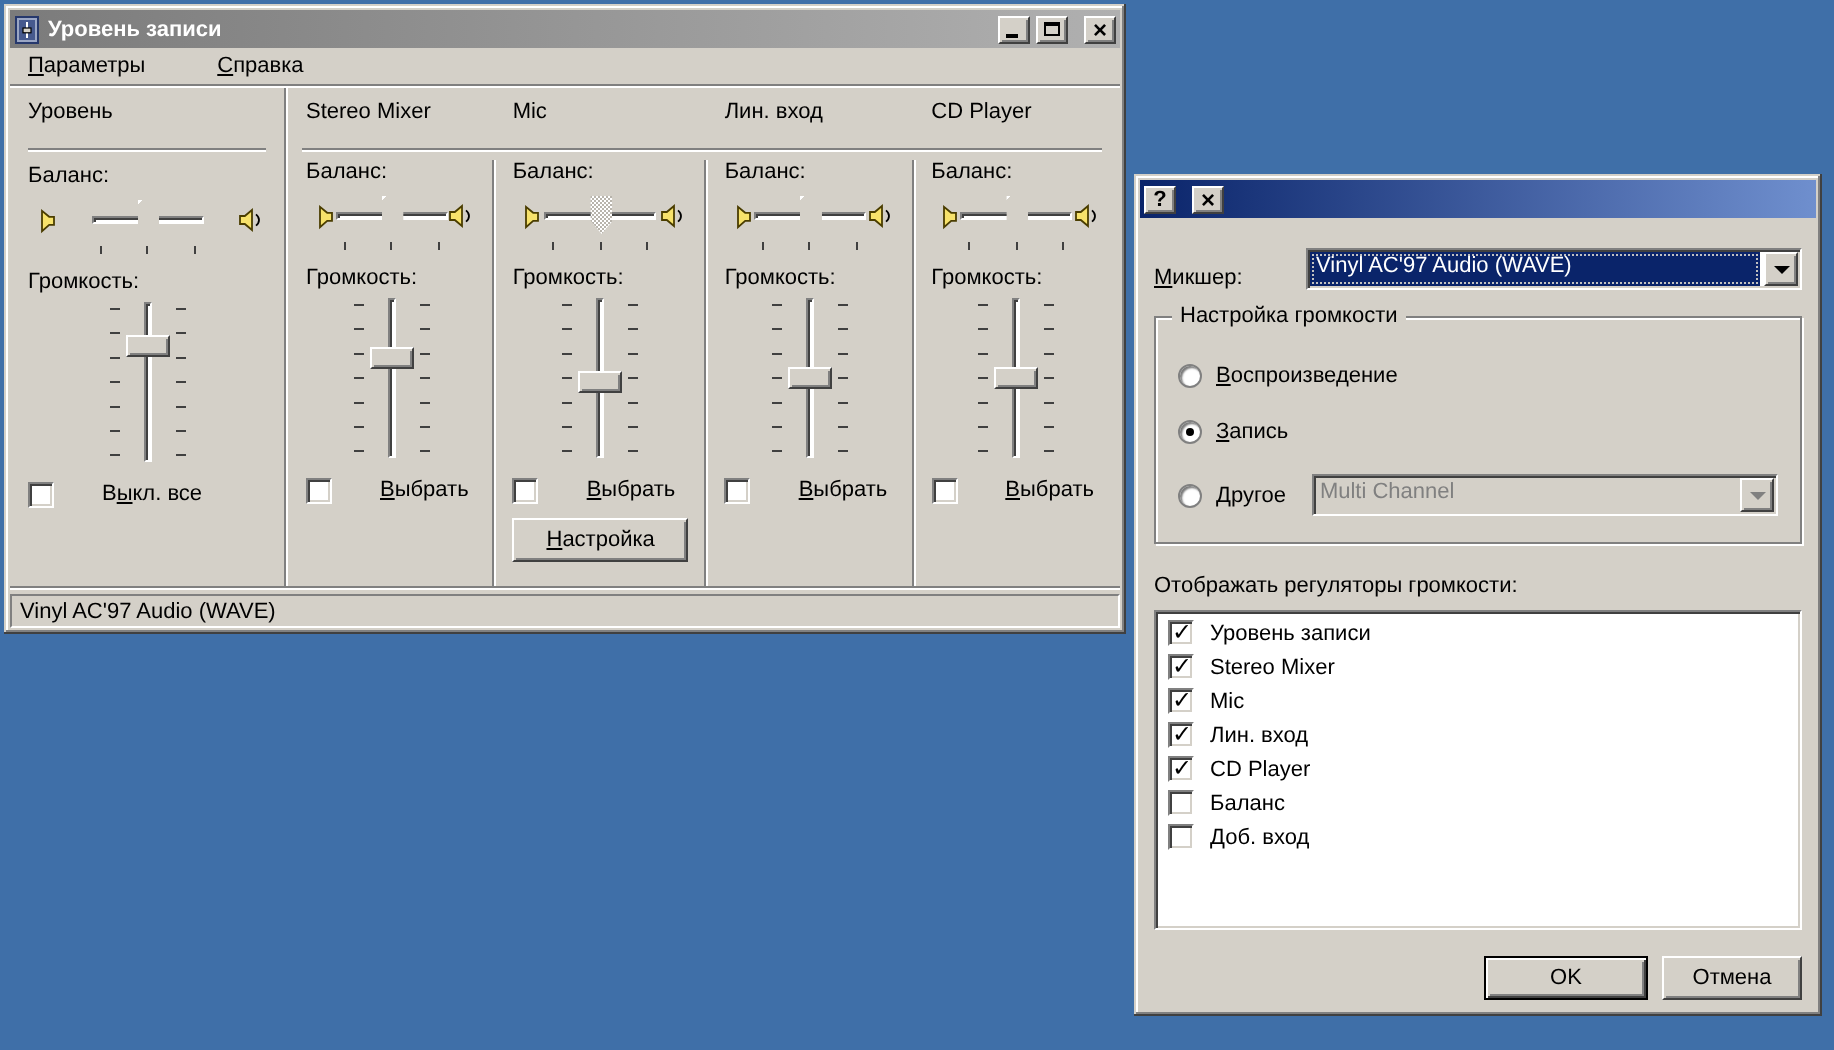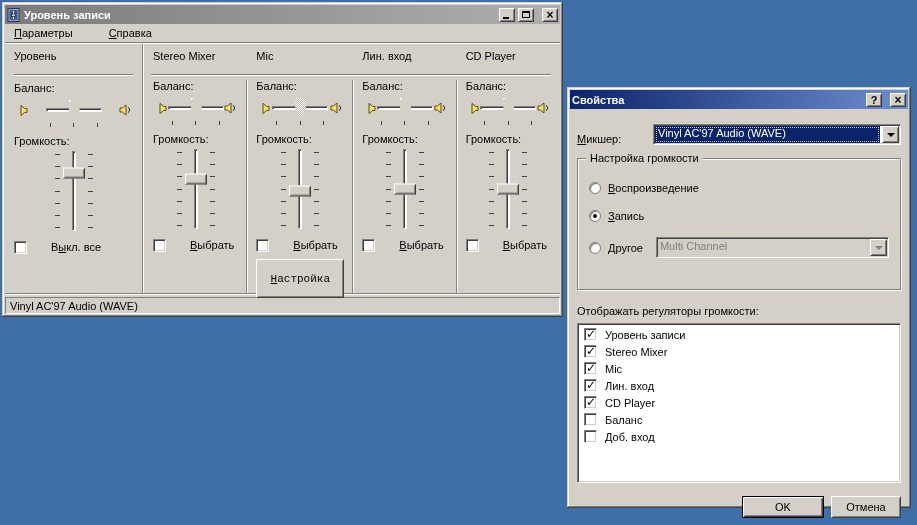--- a/index.html
+++ b/index.html
@@ -139,21 +139,21 @@
   }
   .vthumb {
     position:absolute; left:50%; width:22px; height:11px;
     transform: translate(-50%,-50%);
     background: var(--window-face,#D4D0C8);
     border:1px solid; border-color:#fff #404040 #404040 #fff;
     box-shadow: inset 1px 1px 0 #d4d0c8, inset -1px -1px 0 #808080;
   }
   .check-row { display:flex; align-items:center; gap:24px; margin-top:9px; height:14px; }
   .adv-row { margin-top:7px; text-align:center; }
-  .adv-btn { width:88px; height:39px;font-family:Liberation Mono, monospace; }
+  .adv-btn { width:88px; height:22px; }
   .statusbar {
     flex:0 0 17px; height:17px; margin-top:2px;
     border:1px solid; border-color:#808080 #fff #fff #808080;
     display:flex; align-items:center; padding:0 4px;
   }
 
   
   #props-window { left:567px; top:87px; width:344px; height:421px; }
   .props-body { flex:1; padding:6px 7px 0; display:flex; flex-direction:column; }
   .mixer-row { display:flex; align-items:flex-end; margin-top:9px; }
@@ -173,21 +173,21 @@
   .combo-btn {
     width:17px; flex:0 0 17px; margin:1px;
     background: var(--window-face,#D4D0C8);
     border:1px solid; border-color:#fff #404040 #404040 #fff;
     box-shadow: inset 1px 1px 0 #d4d0c8, inset -1px -1px 0 #808080;
     display:flex; align-items:center; justify-content:center;
   }
   .arrow-down { width:0; height:0; border:4px solid transparent; border-top:4px solid #000; margin-top:4px; }
   .combo.disabled .arrow-down { border-top-color:#808080; }
   .groupbox {
-    margin-top:13px; height:132px; position:relative;
+    margin-top:13px; height:114px; position:relative;
     border:1px solid #808080;
     box-shadow: inset 1px 1px 0 #fff, 1px 1px 0 #fff;
     padding:22px 11px 0;
   }
   .groupbox-title {
     position:absolute; top:-7px; left:8px;
     background: var(--window-face,#D4D0C8); padding:0 4px;
   }
   .radio-row { display:flex; align-items:center; gap:7px; margin-bottom:14px; height:14px; }
   .radio-row.with-combo { height:21px; margin-bottom:0; }
@@ -435,21 +435,20 @@
   </div>
 
   <div class="etch"></div>
   <div class="statusbar">
     <span>Vinyl AC'97 Audio (WAVE)</span>
   </div>
 </div>
 
 <div class="win" id="props-window">
   <div class="titlebar active">
-    <span class="tb-title">Свойства</span>
     <span class="tb-btn">
         <span class="g-help">?</span>
       </span>
     <span class="tb-gap"></span>
     <span class="tb-btn">
         <span class="g-close">×</span>
       </span>
   </div>
 
   <div class="props-body">

